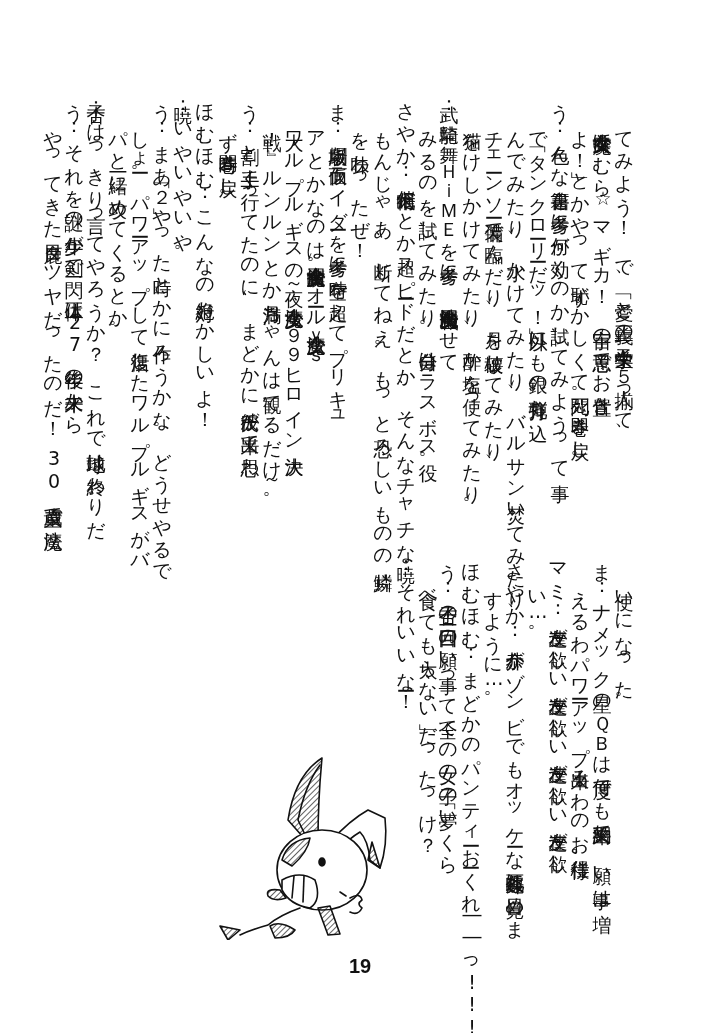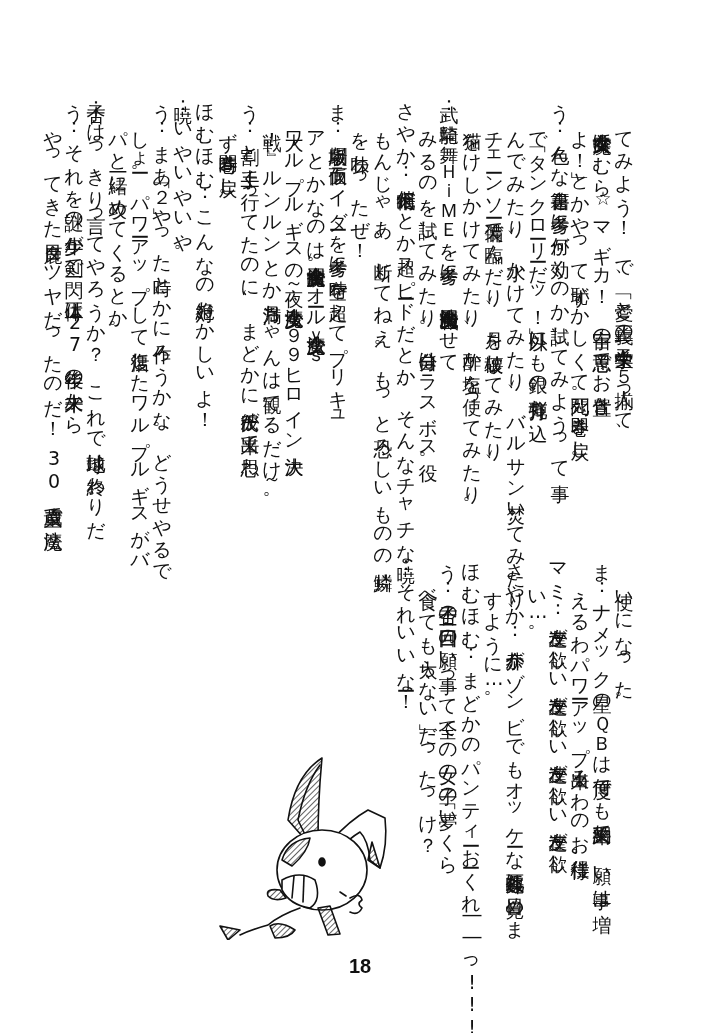--- a/index.html
+++ b/index.html
@@ -95,14 +95,14 @@
       <path d="M90 178 Q70 185 58 195 Q40 200 30 205"></path>
       <path d="M30 200 L10 196 L18 210 Z" fill="url(#hatch)"></path>
       <path d="M60 196 Q70 190 85 200 Q80 208 65 208 Z" fill="url(#hatch)"></path>
       <path d="M108 178 L118 205 L130 204 L120 176 Z" fill="url(#hatch)"></path>
 
       <path d="M140 168 Q150 162 152 170 Q146 174 152 178 Q148 186 140 182"></path>
       <line x1="130" y1="162" x2="136" y2="166"></line>
     </g>
   </svg>
 
-  <div class="page-number">18</div>
+  <div class="page-number">19</div>
 </div>
 
 </body></html>

